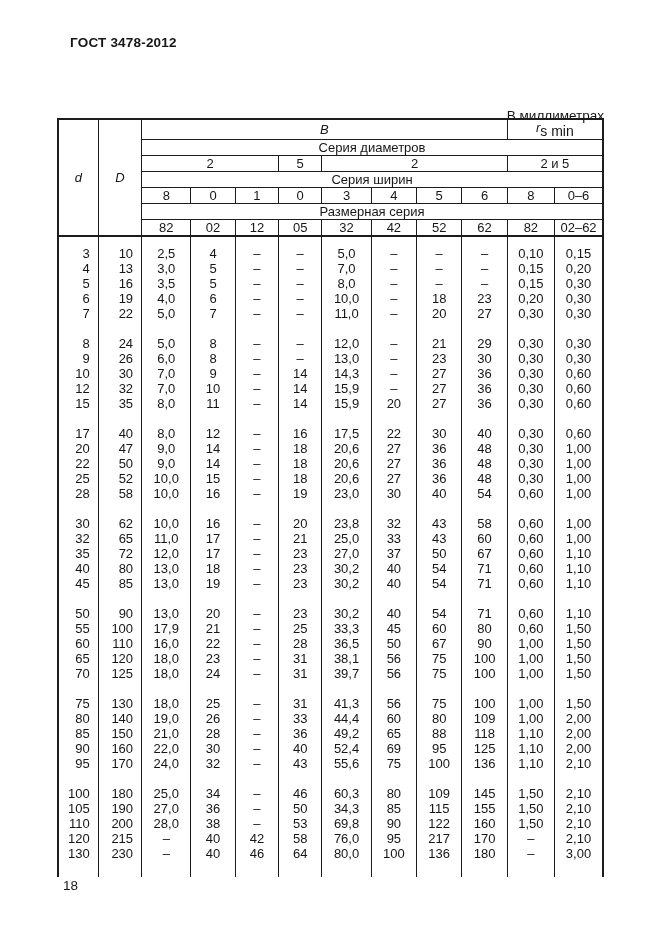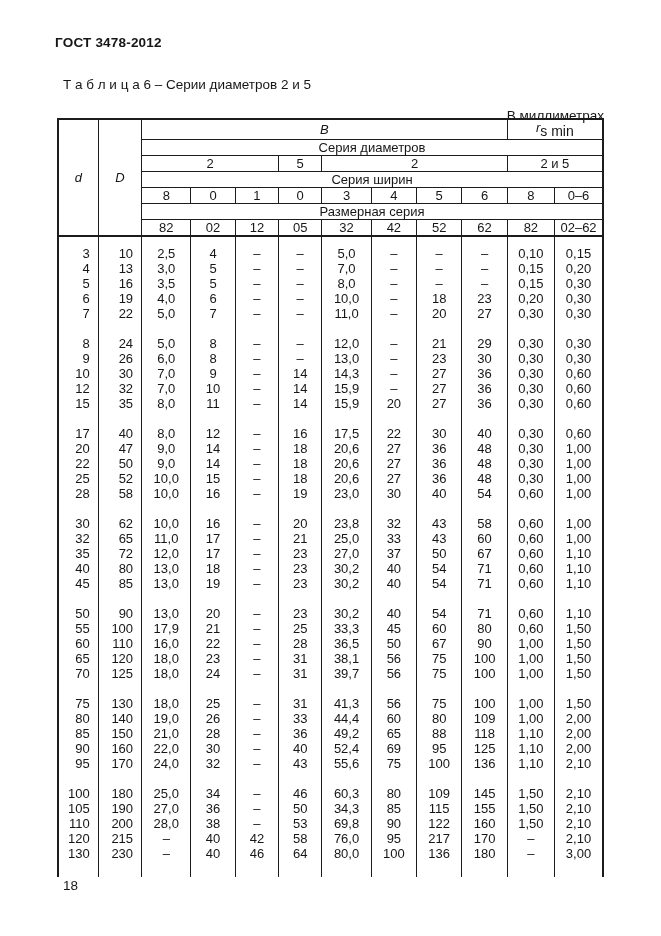--- a/index.html
+++ b/index.html
@@ -5,21 +5,21 @@
   html,body { margin:0; padding:0; background:#e8e8e8; }
   .page {
     position:relative;
     width:661px; height:936px;
     background:#ffffff;
     font-family:"Liberation Sans", sans-serif;
     color:#161616;
     overflow:hidden;
     margin:0 auto;
   }
-  .doc-title { position:absolute; left:55px; top:35px; font-size:13.5px; font-weight:bold; letter-spacing:0.2px; }
+  .doc-title { position:absolute; left:70px; top:35px; font-size:13.5px; font-weight:bold; letter-spacing:0.2px; }
   .caption   { position:absolute; left:63px; top:77px; font-size:13.5px; }
   .units     { position:absolute; left:57px; top:108px; width:547px; text-align:right; font-size:13.5px; }
   .page-num  { position:absolute; left:63px; top:878px; font-size:13.5px; }
 
   table.gost {
     position:absolute; left:57px; top:118px;
     width:547px; table-layout:fixed;
     border-collapse:collapse;
     border:2px solid #1c1c1c;
     border-bottom:none;
@@ -45,21 +45,20 @@
   table.gost tbody tr.pad-bottom td { height:16px; }
   .it { font-style:italic; }
   sub.rsub { font-size:14px; }
 </style>
 </head>
 <body>
 
 <div class="page">
 
   <div class="doc-title">ГОСТ 3478-2012</div>
-  <div class="caption">Т а б л и ц а  6 – Серии диаметров 2 и 5</div>
   <div class="units">В миллиметрах</div>
 
   <table class="gost">
     <colgroup>
       <col style="width:40px">
         <col style="width:43px">
       <col style="width:49px">
         <col style="width:44px">
         <col style="width:43px">
         <col style="width:43px">

